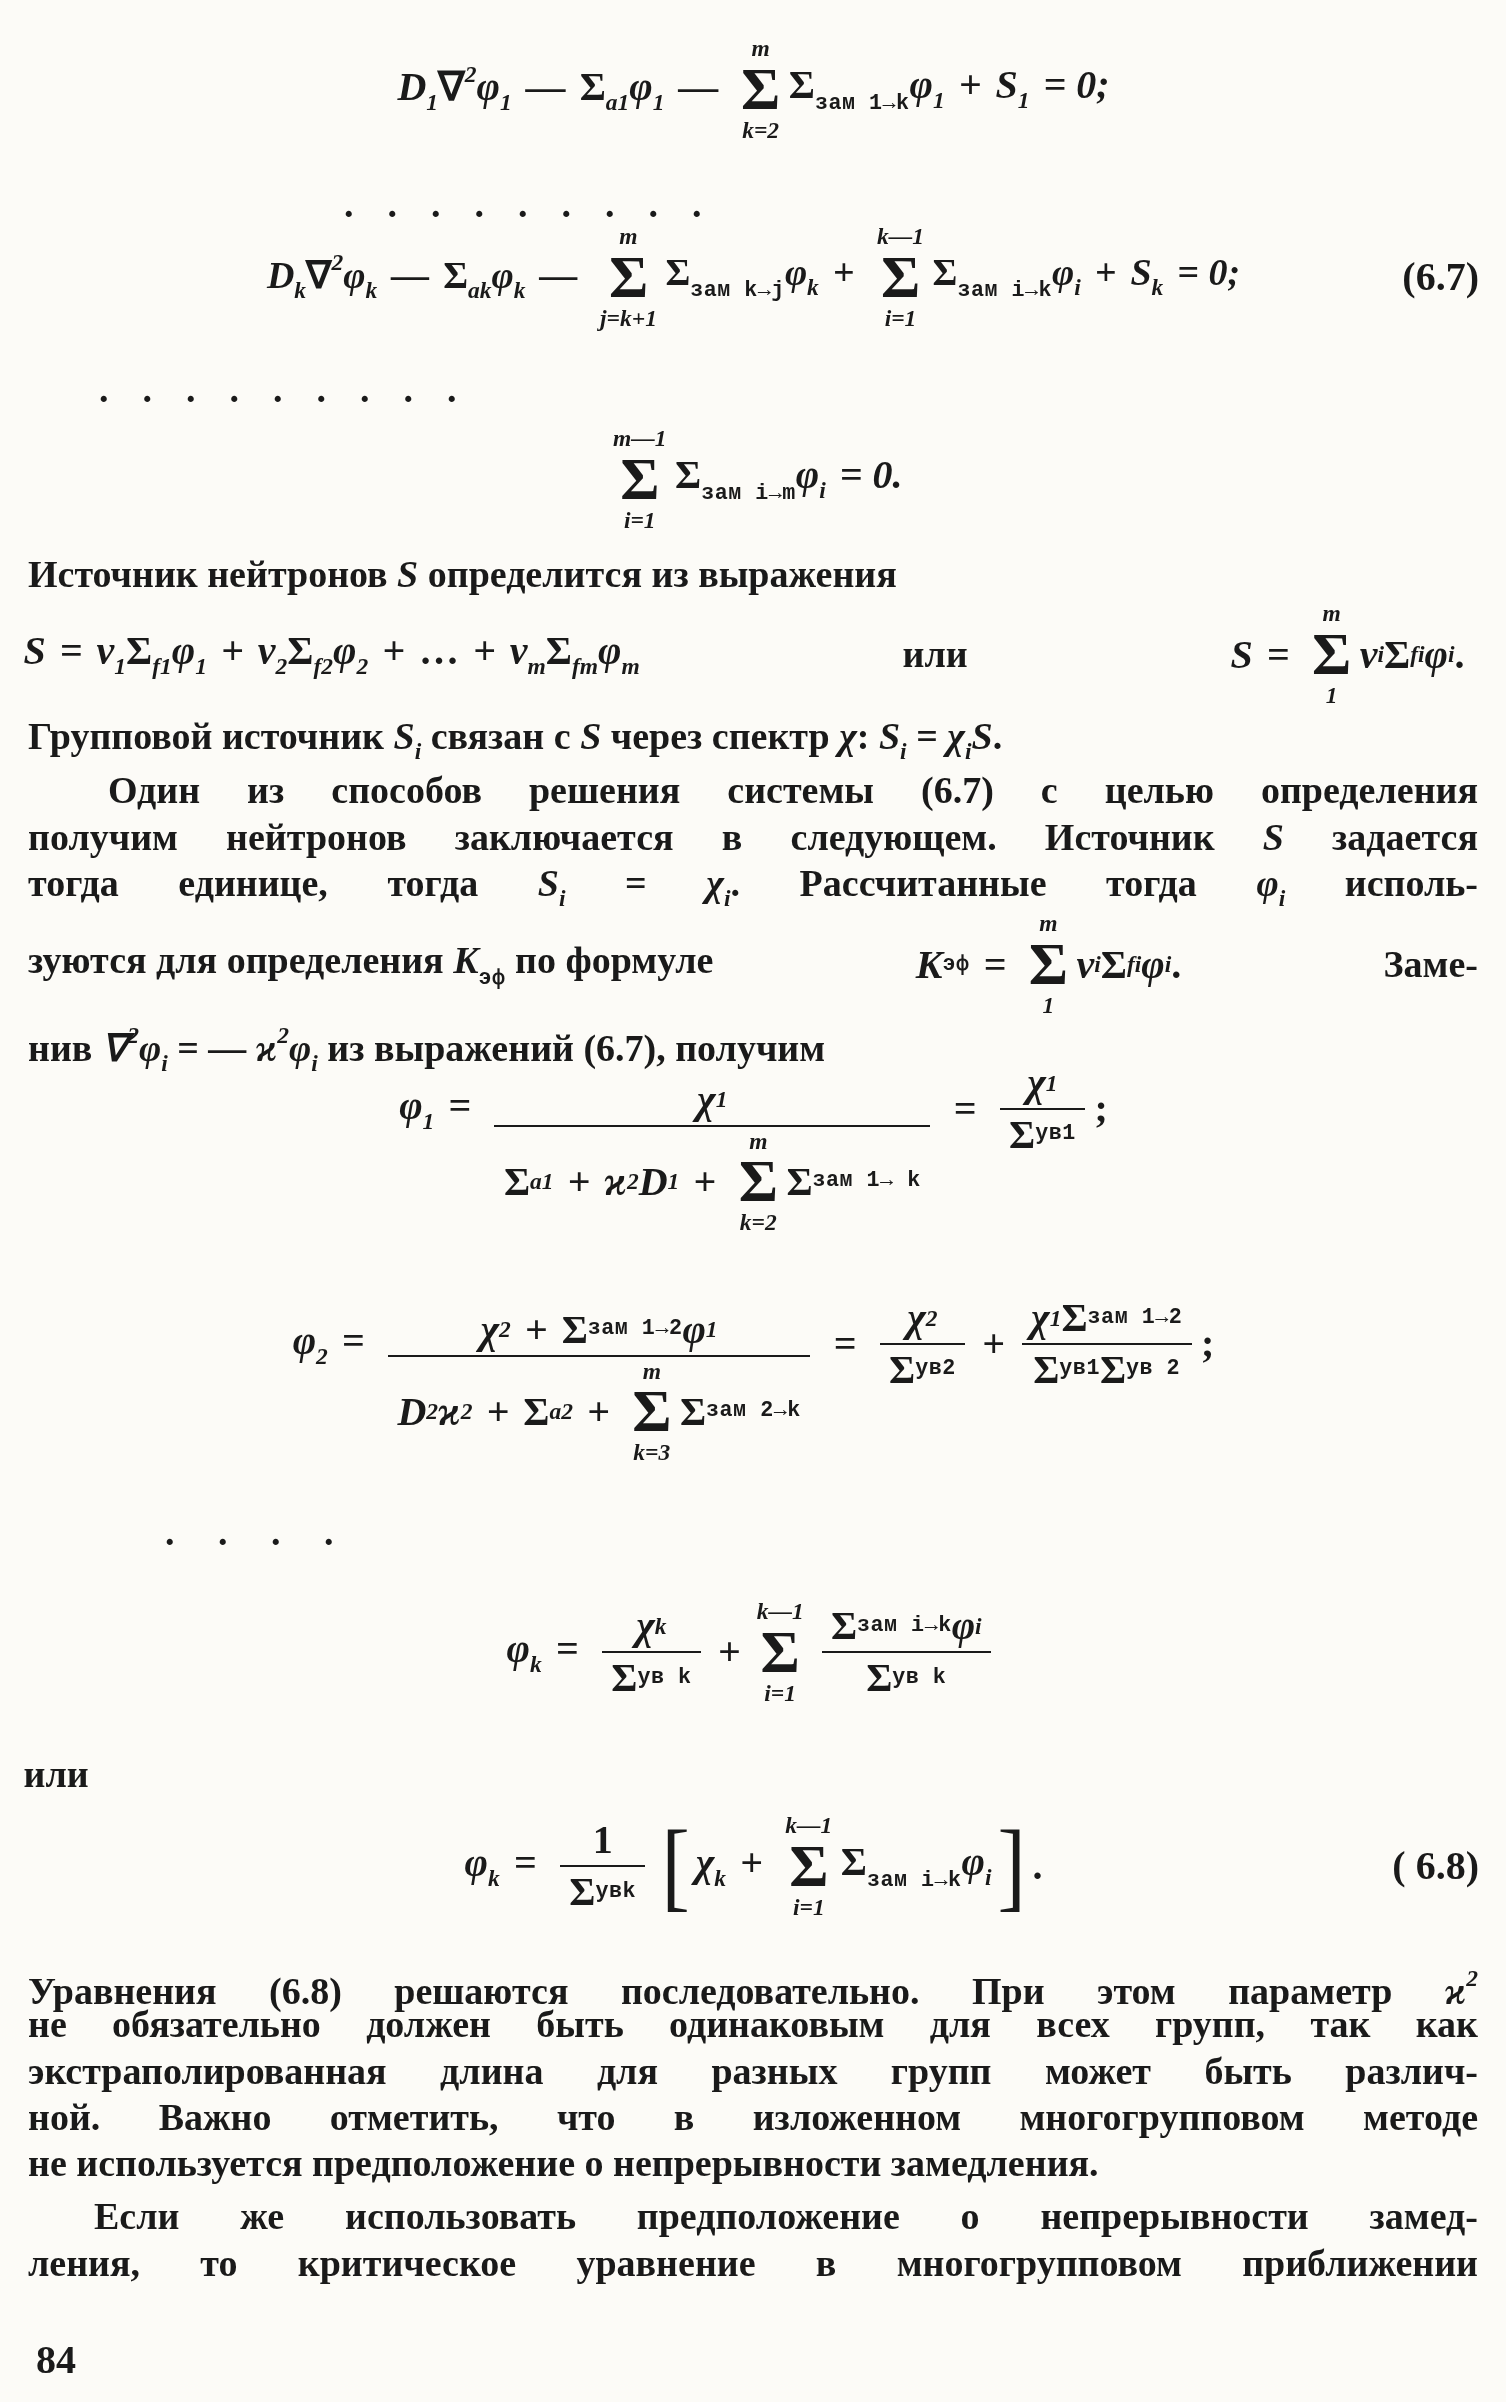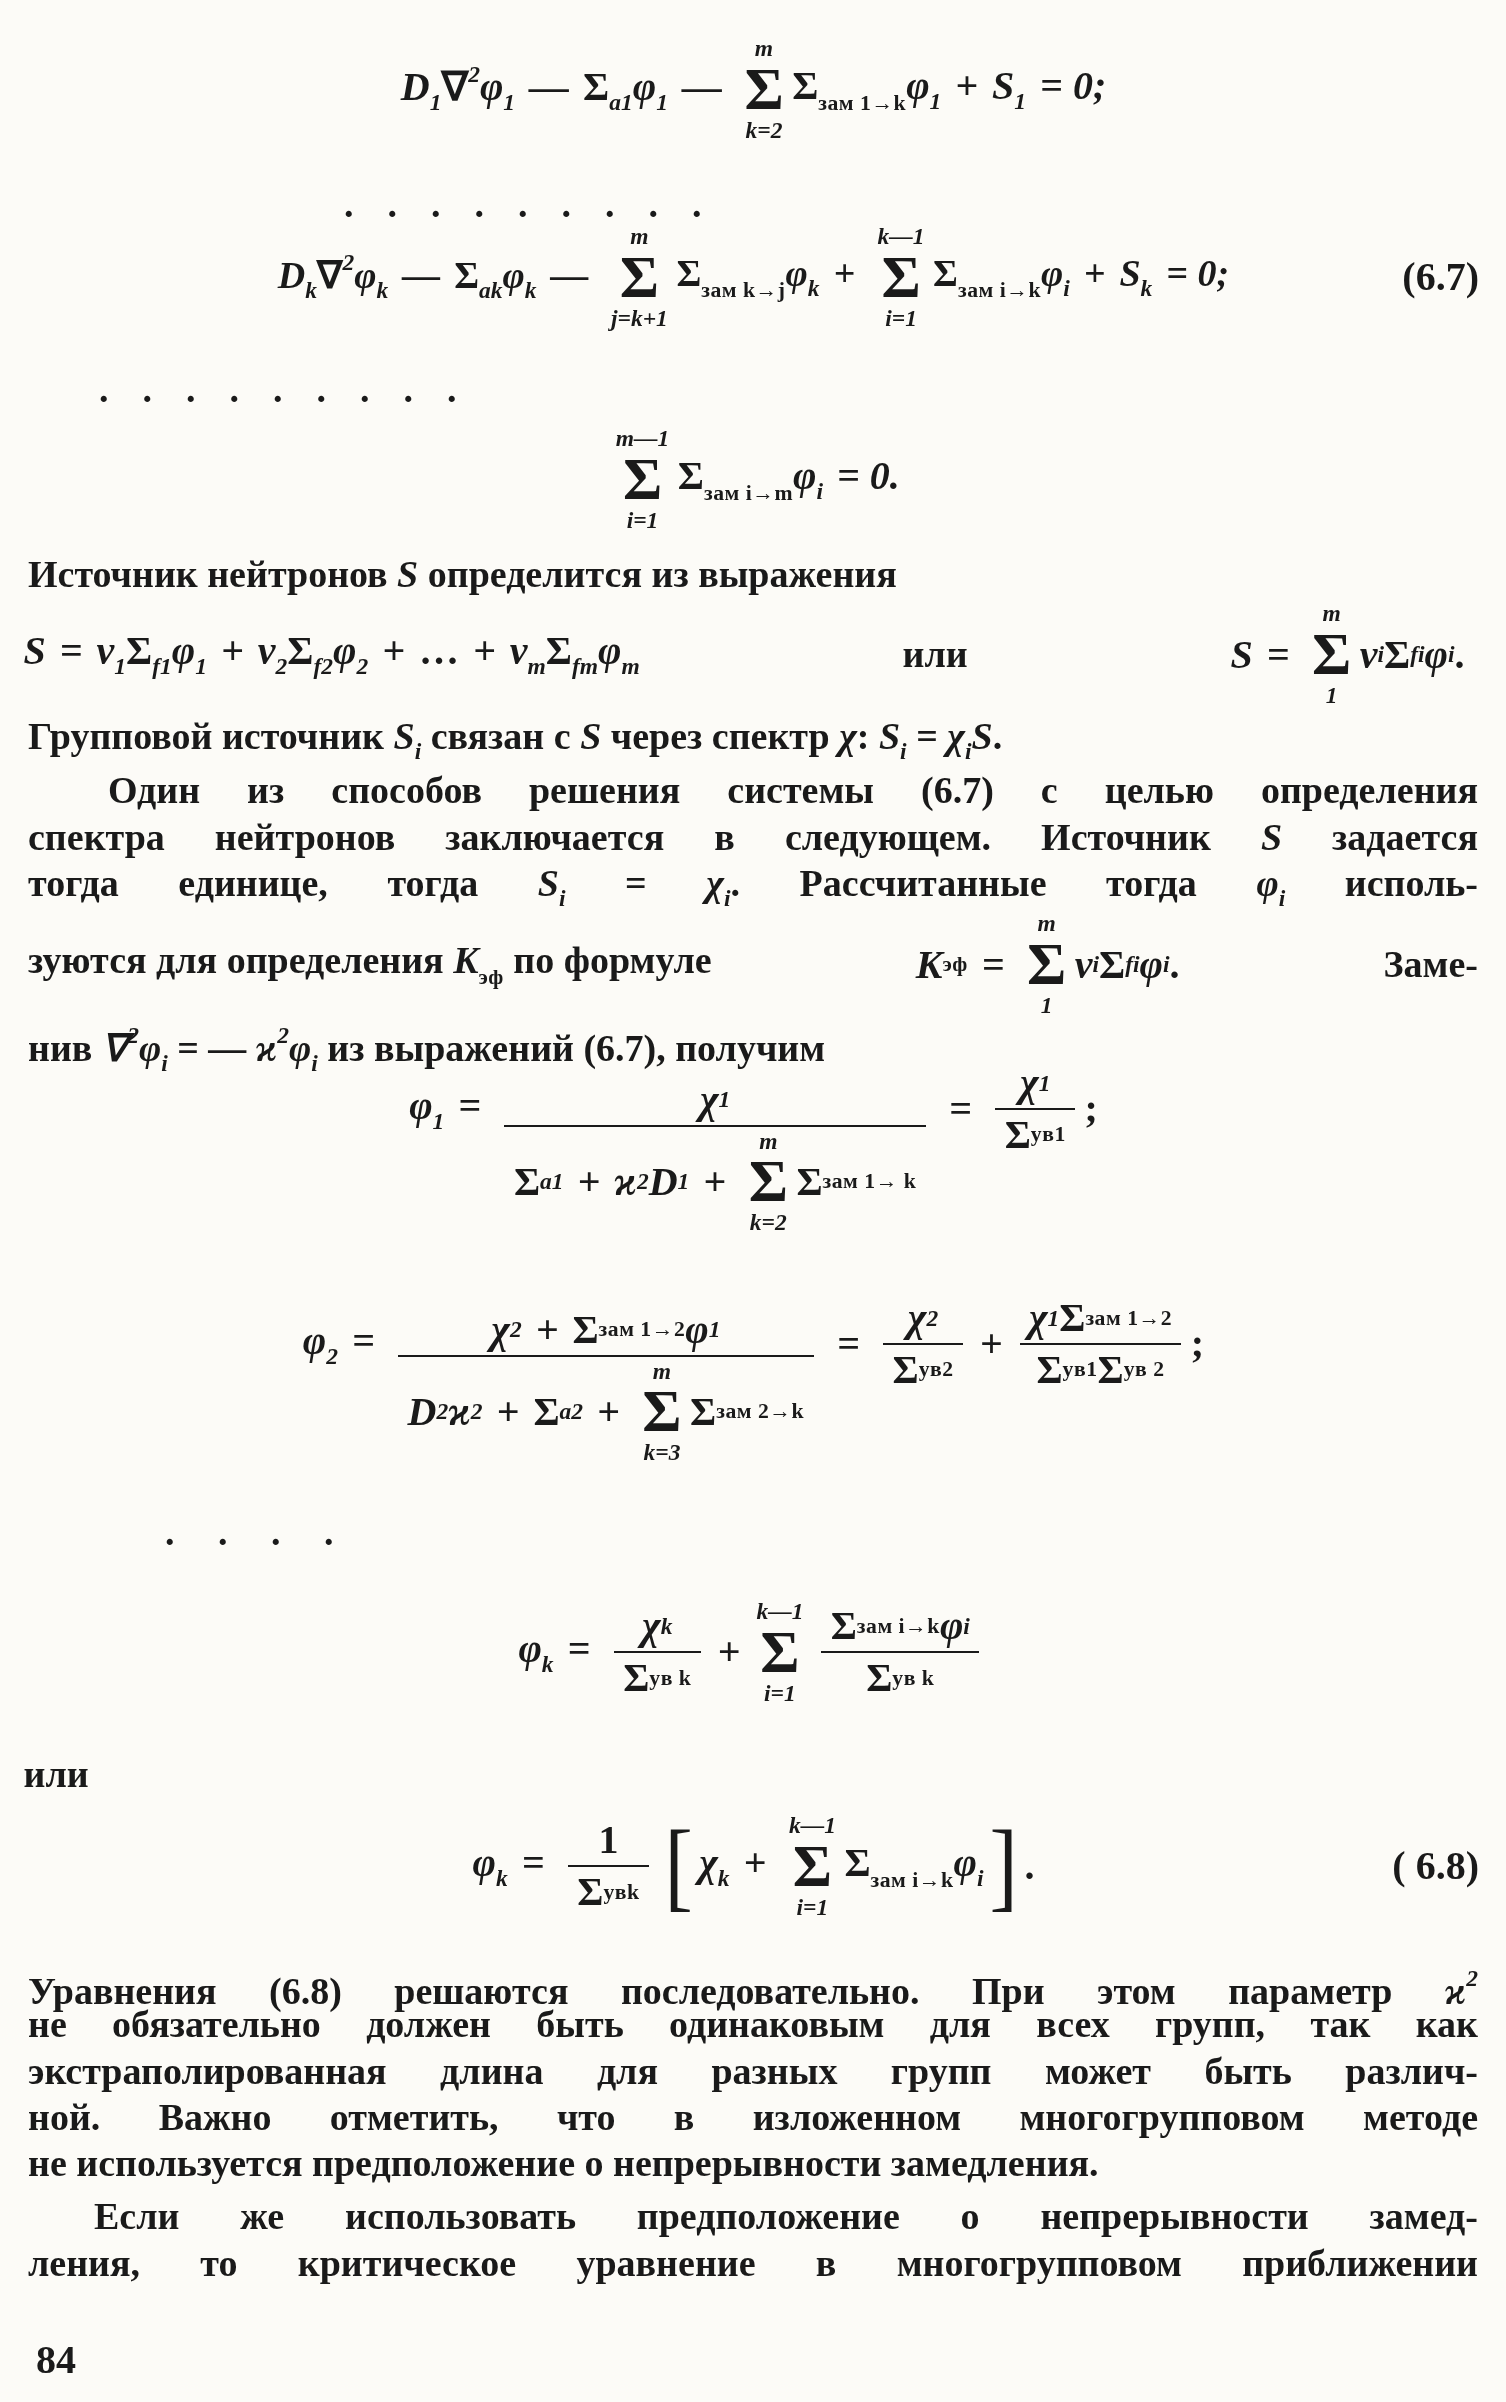--- a/index.html
+++ b/index.html
@@ -5,21 +5,21 @@
   html,body{margin:0;padding:0;background:#e9e9e9;}
   .page{position:relative;width:1507px;height:2402px;background:#fcfbf7;color:#1a1a1a;
         font-family:"Liberation Serif",serif;font-weight:700;overflow:hidden;}
   .abs{position:absolute;}
   .eqrow{position:absolute;left:0;right:0;display:flex;align-items:center;justify-content:center;
          font-size:40px;line-height:1.15;font-style:italic;}
   .grp{white-space:nowrap;}
   .rm{font-style:normal;}
   .b{font-size:23.5px;vertical-align:-10.4px;}
   .p{font-size:23.5px;vertical-align:18px;}
-  .bz{font-size:21.7px;vertical-align:-11.3px;font-style:normal;letter-spacing:0.5px;}
+  .bz{font-size:21.7px;vertical-align:-11.3px;font-style:normal;letter-spacing:0.5px;font-family:Liberation Mono, monospace;}
   .op{margin:0 14px;}
   .opt{margin:0 7.5px;}
   .endt{margin-left:14px;}
   .bigsum{display:inline-flex;flex-direction:column;align-items:center;margin:0 8.5px;line-height:1;font-style:italic;}
   .bigsum .lim{font-size:23.5px;line-height:1.05;white-space:nowrap;}
   .bigsum .sg{font-size:60px;line-height:.95;font-style:normal;}
   .frac{display:inline-flex;flex-direction:column;align-items:center;margin:0 9.4px;}
   .fnum,.fden{display:inline-flex;align-items:center;padding:1.9px 9.4px;white-space:nowrap;}
   .fbar{align-self:stretch;height:0;border-top:2.8px solid #1a1a1a;}
   .dy50{transform:translateY(47px);}
@@ -101,21 +101,21 @@
         <span class="b">fi</span>
         <span>φ</span>
         <span class="b">i</span>
         <span class="rm">.</span>
       </span>
   </div>
 
   <div class="bodyline left" style="top:714px"><span>Групповой источник </span><span class="im">S</span><span class="im b">i</span><span> связан с </span><span class="im">S</span><span> через спектр </span><span class="im">χ</span><span>: </span><span class="im">S</span><span class="im b">i</span><span> = </span><span class="im">χ</span><span class="im b">i</span><span class="im">S</span><span>.</span></div>
 
   <div class="bodyline ind85" style="top:768px">Один из способов решения системы (6.7) с целью определения</div>
-  <div class="bodyline" style="top:815px"><span>спектра нейтронов заключается в следующем. Источник </span><span class="im">S</span><span> задается</span></div>
+  <div class="bodyline" style="top:815px"><span>получим нейтронов заключается в следующем. Источник </span><span class="im">S</span><span> задается</span></div>
   <div class="bodyline" style="top:861px"><span>тогда единице, тогда </span><span class="im">S</span><span class="im b">i</span><span> = </span><span class="im">χ</span><span class="im b">i</span><span>. Рассчитанные тогда </span><span class="im">φ</span><span class="im b">i</span><span> исполь-</span></div>
 
   <div class="flexline" style="top:911px">
     <span><span>зуются для определения </span><span class="im">K</span><span class="bz">эф</span><span> по формуле</span></span>
     <span class="grp im" style="font-size:40px;display:inline-flex;align-items:center">
         <span>K</span>
         <span class="bz">эф</span>
         <span class="op">=</span>
         <span class="bigsum">
           <span class="lim">m</span>

